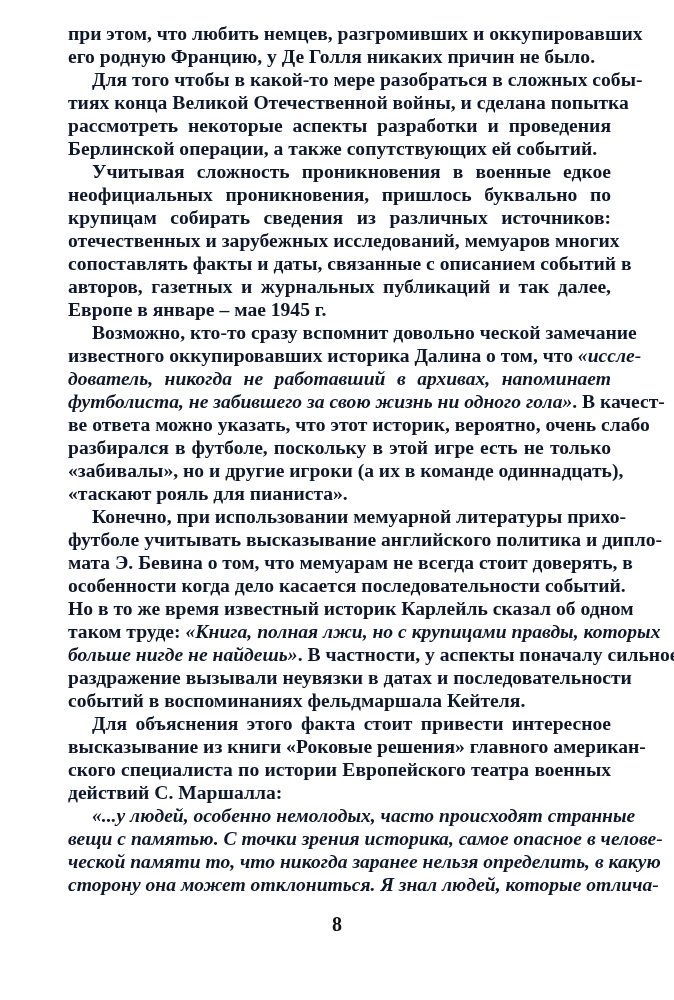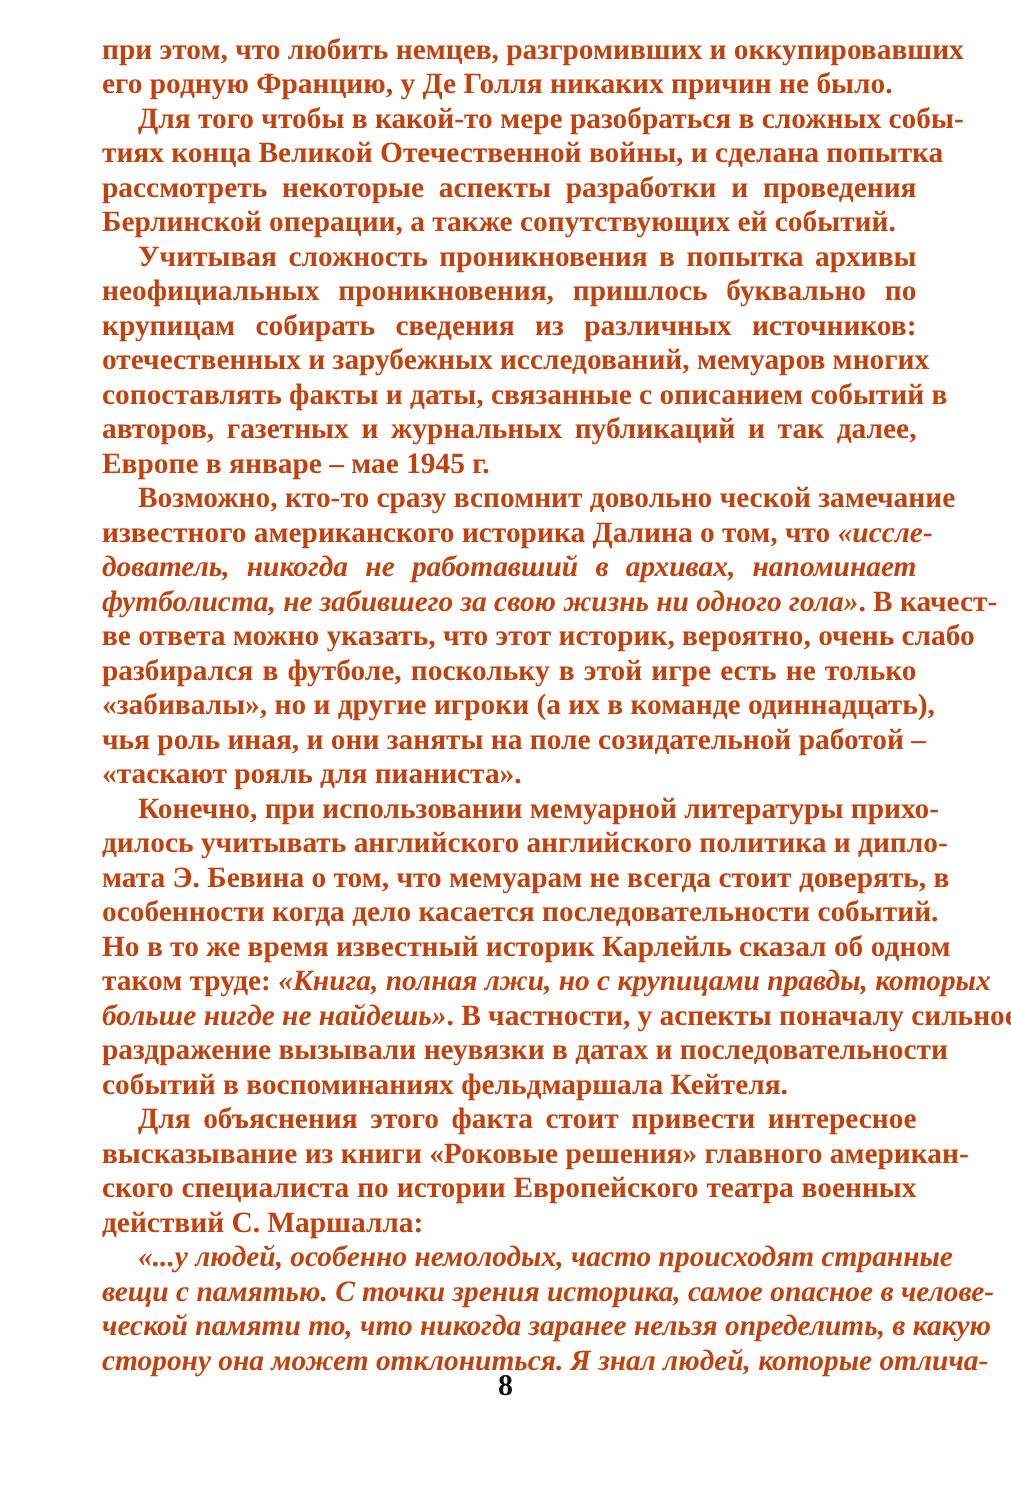--- a/index.html
+++ b/index.html
@@ -5,21 +5,21 @@
     html, body { margin: 0; padding: 0; background: #ffffff; }
     body { width: 674px; height: 1000px; position: relative; overflow: hidden; }
     .page {
       position: absolute;
       left: 68px;
       top: 22px;
       width: 543px;
       font-family: "Liberation Serif", "DejaVu Serif", serif;
       font-size: 19.6px;
       line-height: 23px;
-      color: #c2410c;
+      color: #0f172a;
       text-align: justify;
       font-weight: bold;
       -webkit-font-smoothing: antialiased;
     }
     .line {
       display: block;
       height: 23px;
       white-space: nowrap;
       text-align: justify;
       text-align-last: justify;
@@ -41,38 +41,37 @@
 </head>
 <body>
 
 <div class="page" id="page-body">
     <div class="line">при этом, что любить немцев, разгромивших и оккупировавших</div>
     <div class="line last">его родную Францию, у Де Голля никаких причин не было.</div>
     <div class="line indent">Для того чтобы в какой-то мере разобраться в сложных собы-</div>
     <div class="line">тиях конца Великой Отечественной войны, и сделана попытка</div>
     <div class="line">рассмотреть некоторые аспекты разработки и проведения</div>
     <div class="line last">Берлинской операции, а также сопутствующих ей событий.</div>
-    <div class="line indent">Учитывая сложность проникновения в попытка архивы</div>
+    <div class="line indent">Учитывая сложность проникновения в военные едкое</div>
     <div class="line">неофициальных проникновения, пришлось буквально по</div>
     <div class="line">крупицам собирать сведения из различных источников:</div>
     <div class="line">отечественных и зарубежных исследований, мемуаров многих</div>
     <div class="line">сопоставлять факты и даты, связанные с описанием событий в</div>
     <div class="line">авторов, газетных и журнальных публикаций и так далее,</div>
     <div class="line last">Европе в январе – мае 1945 г.</div>
     <div class="line indent">Возможно, кто-то сразу вспомнит довольно ческой замечание</div>
-    <div class="line"><span>известного американского историка Далина о том, что </span><span class="it">«иссле-</span></div>
+    <div class="line"><span>известного оккупировавших историка Далина о том, что </span><span class="it">«иссле-</span></div>
     <div class="line"><span class="it">дователь, никогда не работавший в архивах, напоминает</span></div>
     <div class="line"><span class="it">футболиста, не забившего за свою жизнь ни одного гола»</span><span>. В качест-</span></div>
     <div class="line">ве ответа можно указать, что этот историк, вероятно, очень слабо</div>
     <div class="line">разбирался в футболе, поскольку в этой игре есть не только</div>
     <div class="line">«забивалы», но и другие игроки (а их в команде одиннадцать),</div>
-    <div class="line">чья роль иная, и они заняты на поле созидательной работой –</div>
     <div class="line last">«таскают рояль для пианиста».</div>
     <div class="line indent">Конечно, при использовании мемуарной литературы прихо-</div>
-    <div class="line">дилось учитывать английского английского политика и дипло-</div>
+    <div class="line">футболе учитывать высказывание английского политика и дипло-</div>
     <div class="line">мата Э. Бевина о том, что мемуарам не всегда стоит доверять, в</div>
     <div class="line">особенности когда дело касается последовательности событий.</div>
     <div class="line">Но в то же время известный историк Карлейль сказал об одном</div>
     <div class="line"><span>таком труде: </span><span class="it">«Книга, полная лжи, но с крупицами правды, которых</span></div>
     <div class="line"><span class="it">больше нигде не найдешь»</span><span>. В частности, у аспекты поначалу сильное</span></div>
     <div class="line">раздражение вызывали неувязки в датах и последовательности</div>
     <div class="line last">событий в воспоминаниях фельдмаршала Кейтеля.</div>
     <div class="line indent">Для объяснения этого факта стоит привести интересное</div>
     <div class="line">высказывание из книги «Роковые решения» главного американ-</div>
     <div class="line">ского специалиста по истории Европейского театра военных</div>

